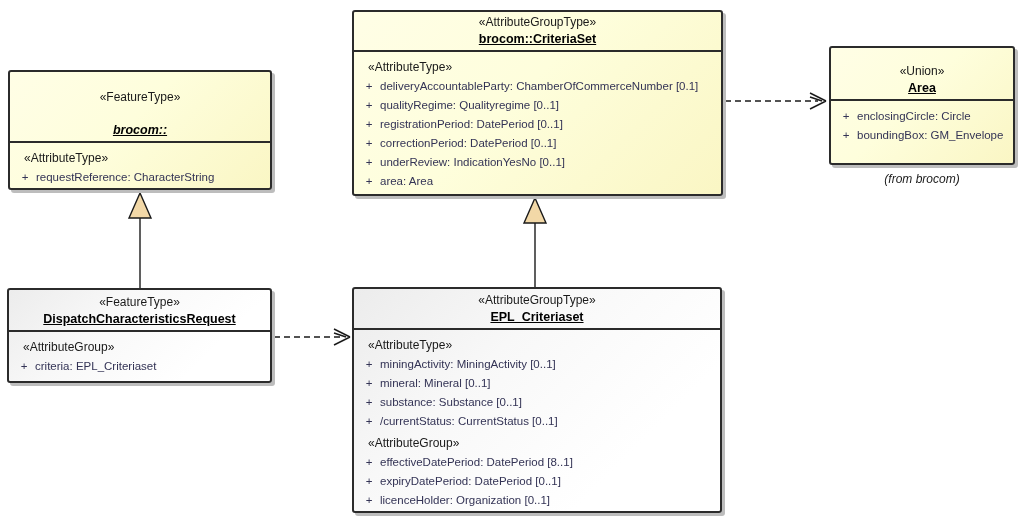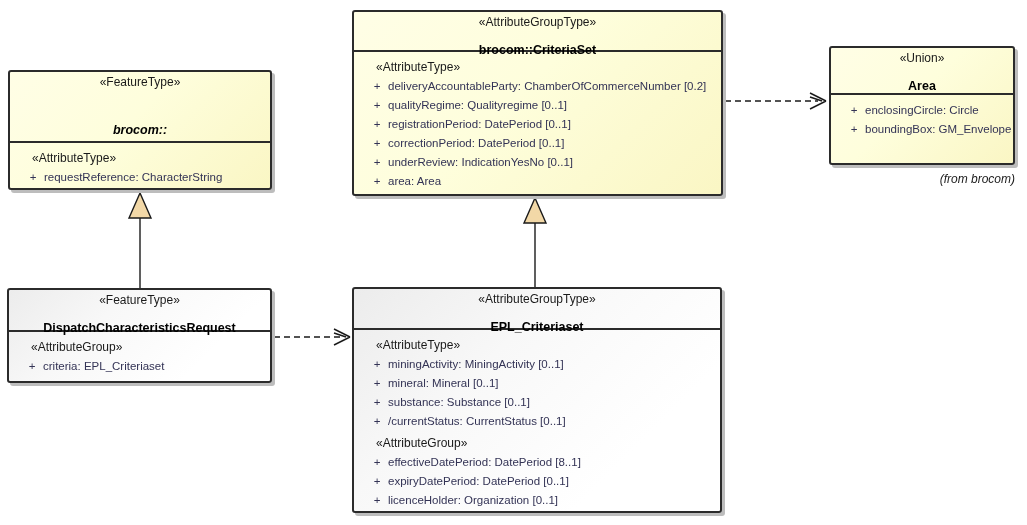--- a/index.html
+++ b/index.html
@@ -19,46 +19,45 @@
   }
   .uml-box.yellow{
     background:linear-gradient(135deg,#fffee6 0%,#fefedc 45%,#faf6c4 100%);
   }
   .uml-box.white{
     background:linear-gradient(135deg,#ececec 0%,#f8f8f8 35%,#ffffff 75%);
   }
   .hdr{
     border-bottom:2px solid #2b2b2b;
     display:flex;flex-direction:column;
-    align-items:center;justify-content:space-between;
+    align-items:center;justify-content:flex-end;
     box-sizing:border-box;
     padding:2px 4px;
-    gap:11px;
   }
   .stereo{
     font-size:12px;color:#1a1a1a;line-height:16px;white-space:nowrap;
   }
   .cname{
-    font-size:12.5px;font-weight:bold;color:#000000;line-height:18px;white-space:nowrap;
-  }
-  .cname.abstract{font-style:italic;}
-  .body{padding:6px 4px 0 12px;}
+    font-size:12.5px;font-weight:bold;color:#000000;line-height:18px;white-space:nowrap;text-decoration:underline;
+  }
+  .cname.abstract{font-style:italic;margin-top:16px;}
+  .body{padding:6px 4px 0 4px;}
   .sect{
     font-size:12px;color:#1a1a1a;line-height:19px;margin-left:10px;white-space:nowrap;
   }
   .sect.gap{margin-top:3px;}
   .row{
     font-size:11.5px;color:#333355;line-height:19px;white-space:nowrap;
     display:flex;
   }
   .row .vis{width:22px;text-align:center;flex:0 0 22px;}
   .row .rtext{flex:1;}
   .caption{
     position:absolute;font-size:12px;font-style:italic;color:#1a1a1a;
-    text-align:right;white-space:nowrap;
+    text-align:center;white-space:nowrap;
   }
   #connector-layer{
     position:absolute;left:0;top:0;width:1027px;height:525px;
     pointer-events:none;
   }
 </style>
 </head>
 <body>
 
 <div id="canvas">
@@ -88,21 +87,21 @@
 
   <div class="uml-box yellow" style="left:352px;top:10px;width:371px;height:186px">
     <div class="hdr" style="height:40px">
       <div class="stereo">«AttributeGroupType»</div>
       <div class="cname">brocom::CriteriaSet</div>
     </div>
     <div class="body">
       <div class="sect">«AttributeType»</div>
       <div class="row">
           <span class="vis">+</span>
-          <span class="rtext">deliveryAccountableParty: ChamberOfCommerceNumber [0.2]</span>
+          <span class="rtext">deliveryAccountableParty: ChamberOfCommerceNumber [0.1]</span>
         </div>
       <div class="row">
           <span class="vis">+</span>
           <span class="rtext">qualityRegime: Qualityregime [0..1]</span>
         </div>
       <div class="row">
           <span class="vis">+</span>
           <span class="rtext">registrationPeriod: DatePeriod [0..1]</span>
         </div>
       <div class="row">
@@ -114,21 +113,21 @@
           <span class="rtext">underReview: IndicationYesNo [0..1]</span>
         </div>
       <div class="row">
           <span class="vis">+</span>
           <span class="rtext">area: Area</span>
         </div>
     </div>
   </div>
 
   <div class="uml-box yellow" style="left:829px;top:46px;width:186px;height:119px">
-    <div class="hdr" style="height:47px">
+    <div class="hdr" style="height:53px">
       <div class="stereo">«Union»</div>
       <div class="cname">Area</div>
     </div>
     <div class="body">
       <div class="row">
           <span class="vis">+</span>
           <span class="rtext">enclosingCircle: Circle</span>
         </div>
       <div class="row">
           <span class="vis">+</span>

